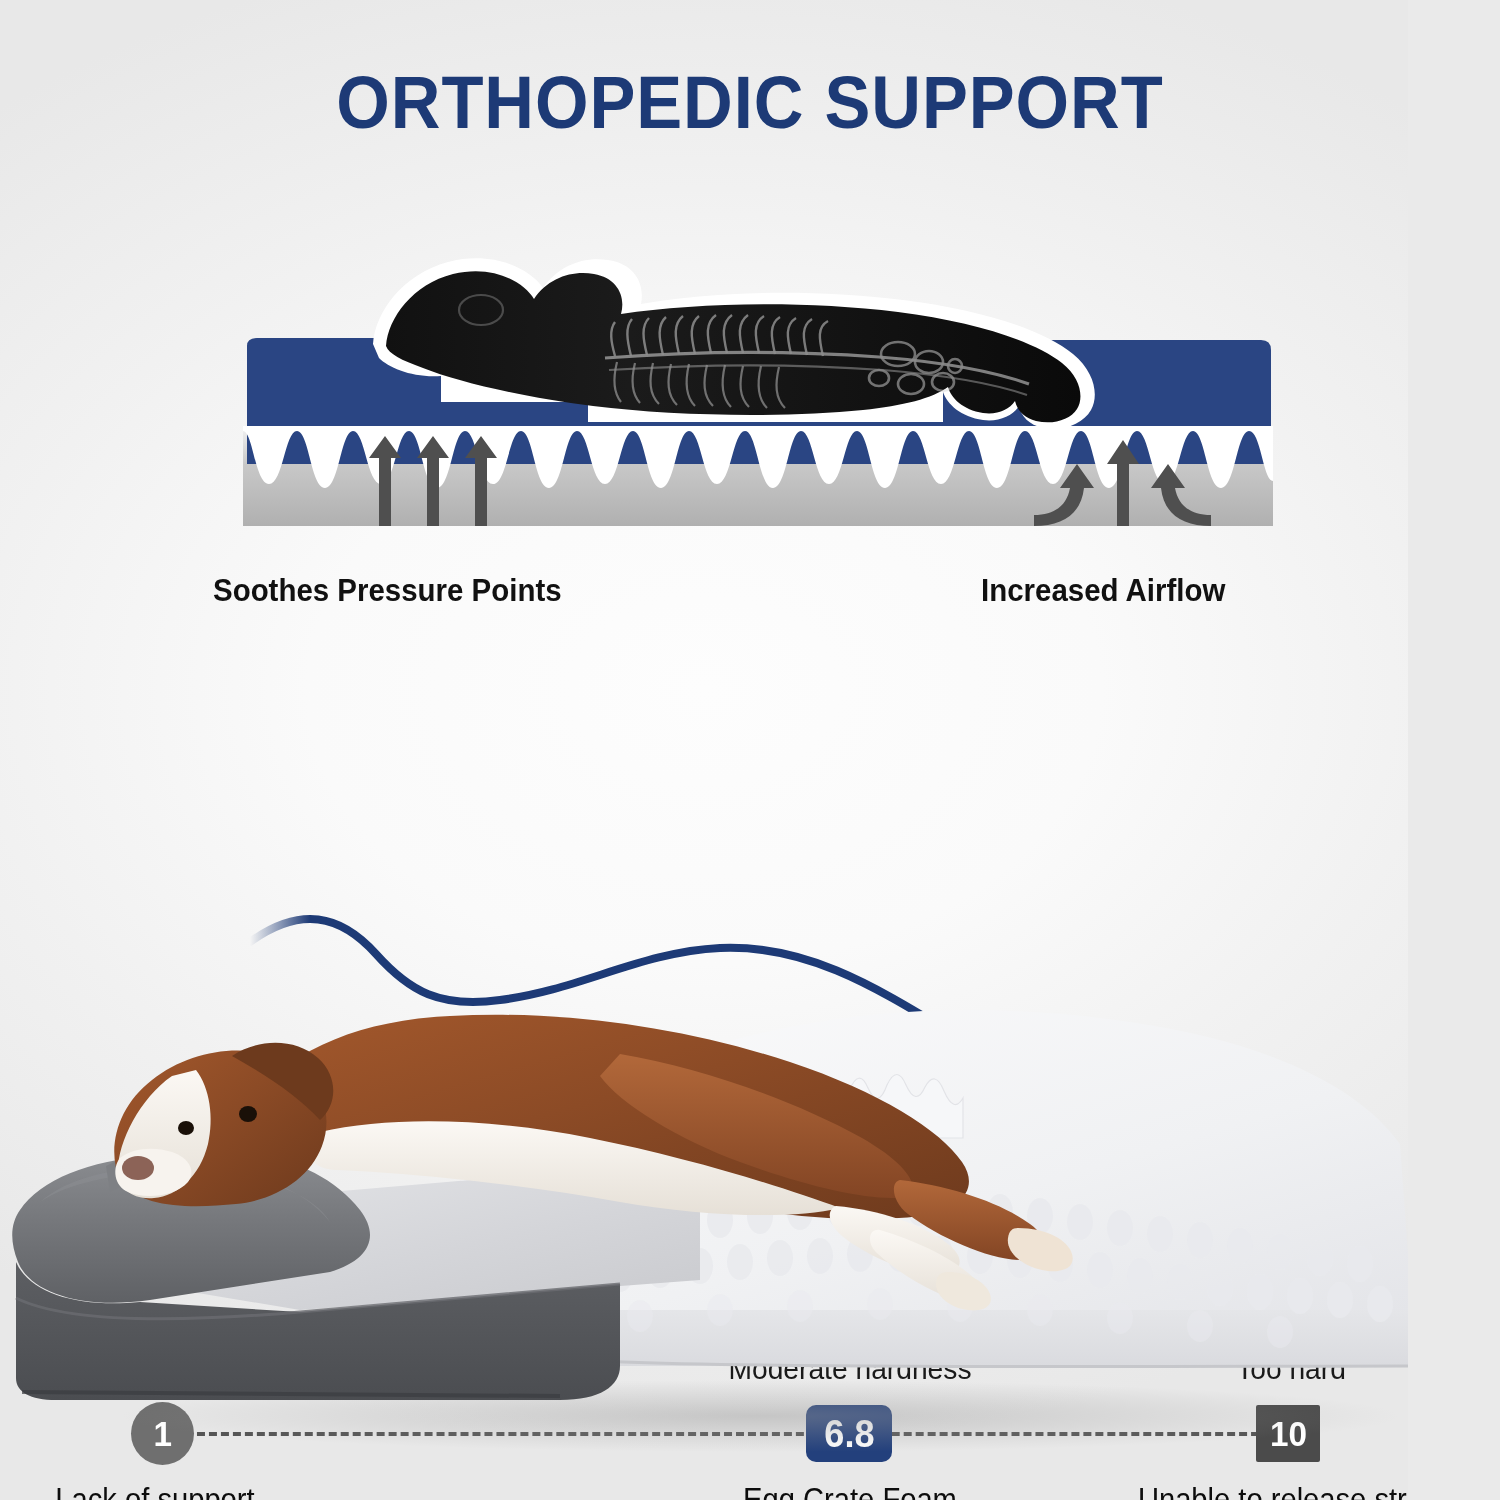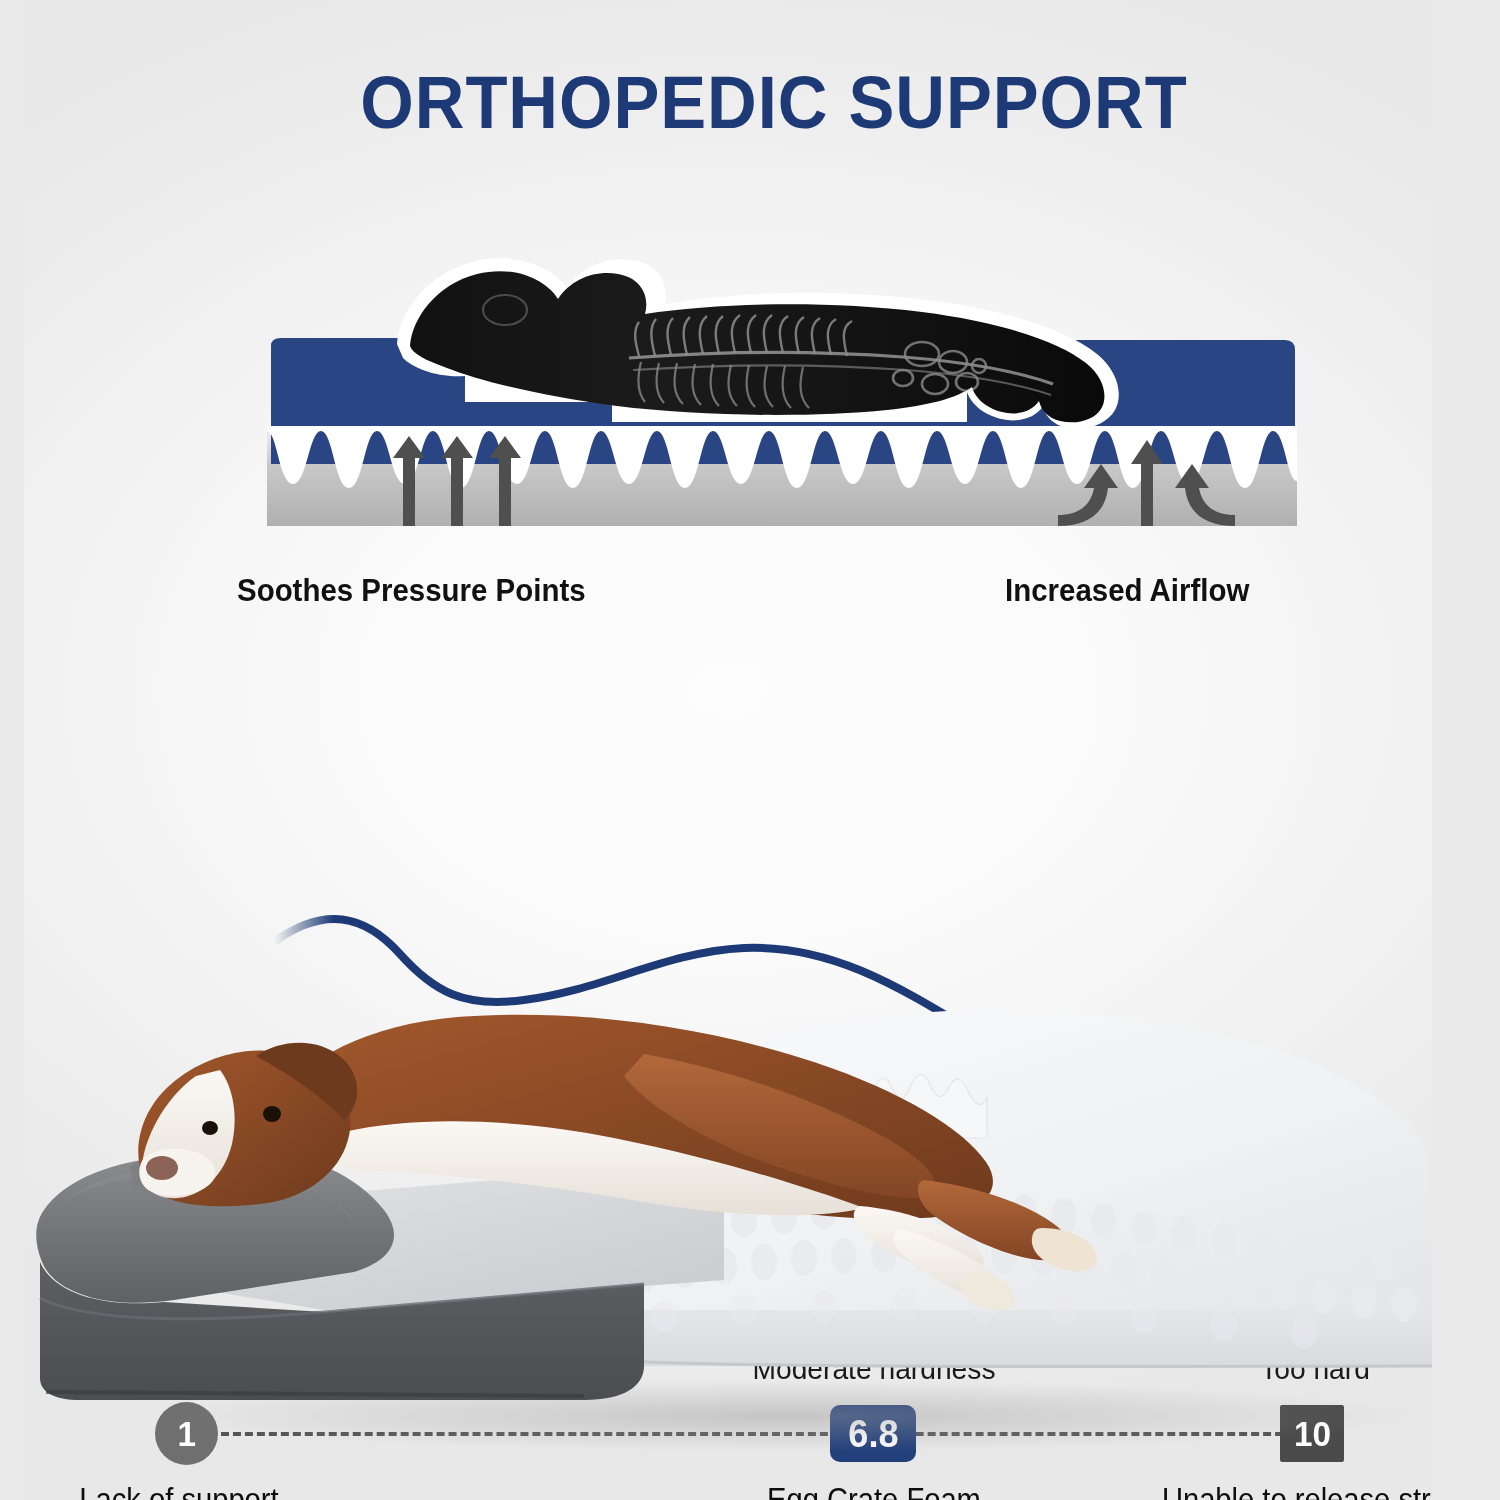--- a/index.html
+++ b/index.html
@@ -8,21 +8,20 @@
     width:1500px;height:1500px;overflow:hidden;
     background:#eaeaea;
     font-family:"Liberation Sans", sans-serif;
     -webkit-font-smoothing:antialiased;
   }
   #page{
     position:relative;width:1408px;height:1500px;
     background:
       radial-gradient(ellipse 1100px 760px at 50% 46%, #fdfdfd 0%, #fafafa 36%, #f1f1f1 66%, #e8e8e8 100%);
     overflow:hidden;
-    margin-left:24px;
   }
 
   
   .title{
     position:absolute;left:0;top:60px;width:1500px;text-align:center;
     font-family:"Liberation Sans", sans-serif;
     font-weight:bold;
     font-size:74px;
     letter-spacing:1px;
     color:#1d3a76;

